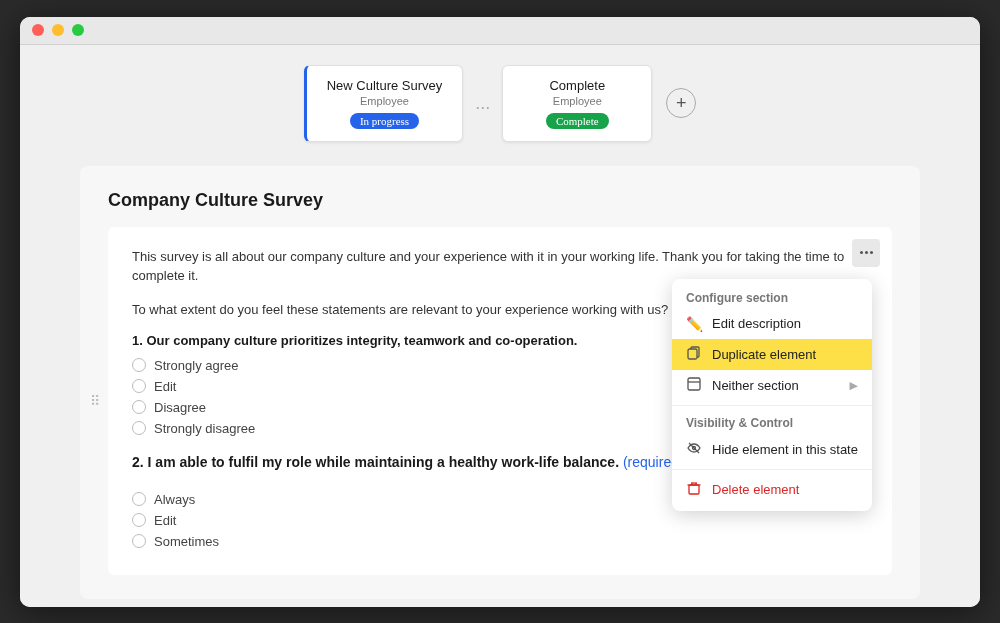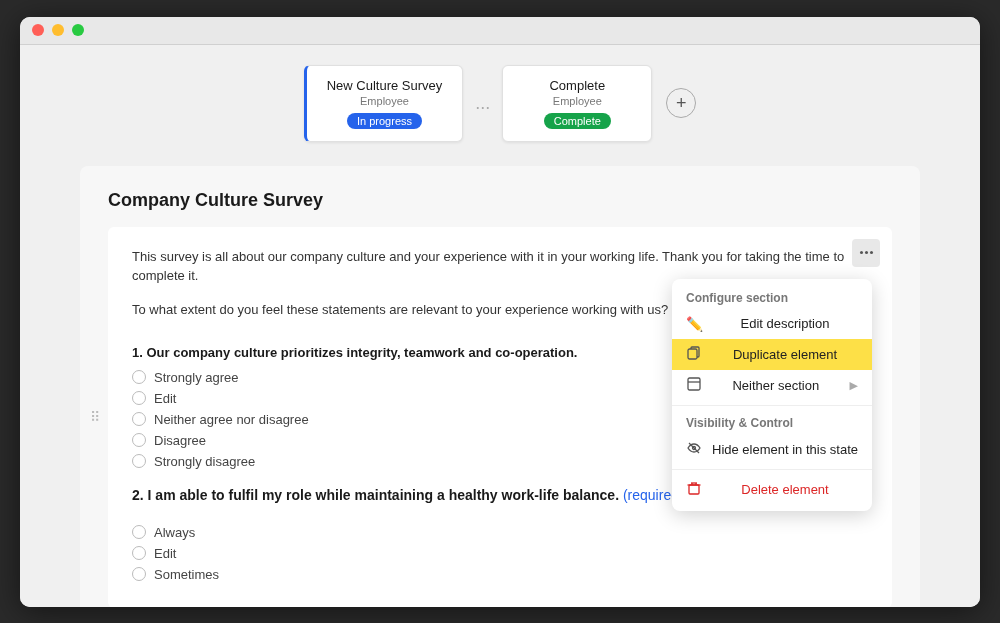--- a/index.html
+++ b/index.html
@@ -80,20 +80,21 @@
       margin-top: 2px;
     }
     .badge {
       display: inline-block;
       margin-top: 6px;
       padding: 2px 10px;
       border-radius: 20px;
       font-size: 11px;
       font-weight: 500;
       color: #fff;
+      font-family: Liberation Serif, serif;
     }
     .badge-inprogress { background: #2563eb; }
     .badge-complete { background: #16a34a; }
 
     .tabs-separator {
       color: #aaa;
       font-size: 18px;
       padding: 0 4px;
     }
     .add-tab {
@@ -148,21 +149,21 @@
       color: #333;
       line-height: 1.5;
       margin-bottom: 16px;
     }
     .survey-question-label {
       font-size: 13px;
       color: #333;
       margin-bottom: 12px;
     }
     .question-block {
-      margin-top: 28px;
+      margin-top: 16px;
     }
     .question-title {
       font-size: 13px;
       font-weight: 600;
       color: #1a1a1a;
       margin-bottom: 10px;
     }
     .radio-option {
       display: flex;
       align-items: center;
@@ -258,21 +259,21 @@
     .menu-divider {
       height: 1px;
       background: #eee;
       margin: 4px 0;
     }
     .chevron-right {
       margin-left: auto;
       color: #aaa;
       font-size: 11px;
     }
-    .menu-item-text { flex: 1; text-align: center; }
+    .menu-item-text { flex: 1; }
   </style>
 </head>
 <body>
 
 <div class="window">
   <div class="titlebar">
     <div class="traffic-light tl-red"></div>
     <div class="traffic-light tl-yellow"></div>
     <div class="traffic-light tl-green"></div>
   </div>
@@ -317,24 +318,20 @@
           <div class="question-title">
             <span>1. </span><span>Our company culture prioritizes integrity, teamwork and co-operation.</span>
           </div>
           <div class="radio-option">
             <div class="radio-circle"></div>
             <span class="radio-label">Strongly agree</span>
           </div>
           <div class="radio-option">
             <div class="radio-circle"></div>
             <span class="radio-label">Edit</span>
-          </div>
-          <div class="radio-option">
-            <div class="radio-circle"></div>
-            <span class="radio-label">Neither agree nor disagree</span>
           </div>
           <div class="radio-option">
             <div class="radio-circle"></div>
             <span class="radio-label">Disagree</span>
           </div>
           <div class="radio-option">
             <div class="radio-circle"></div>
             <span class="radio-label">Strongly disagree</span>
           </div>
         </div>

